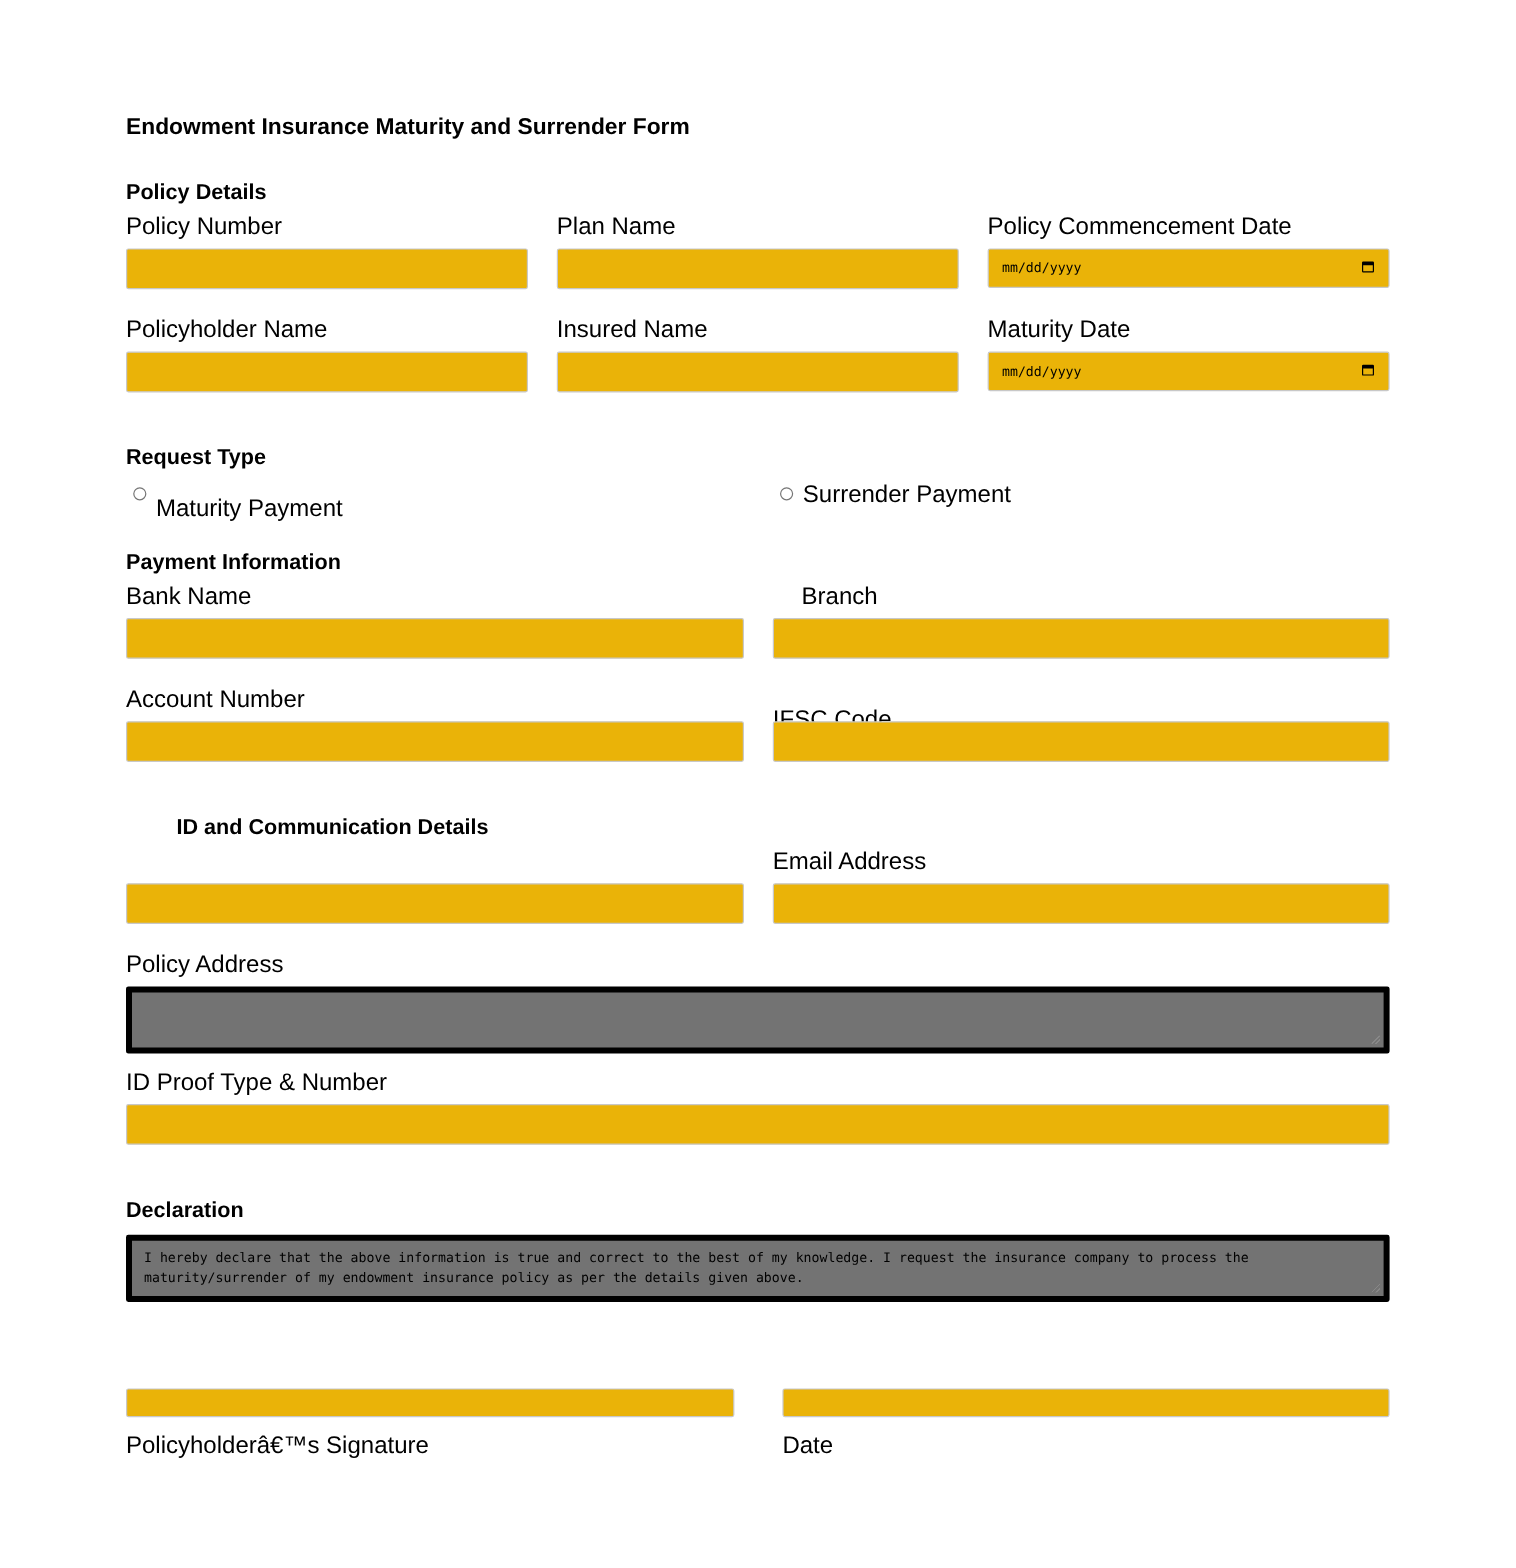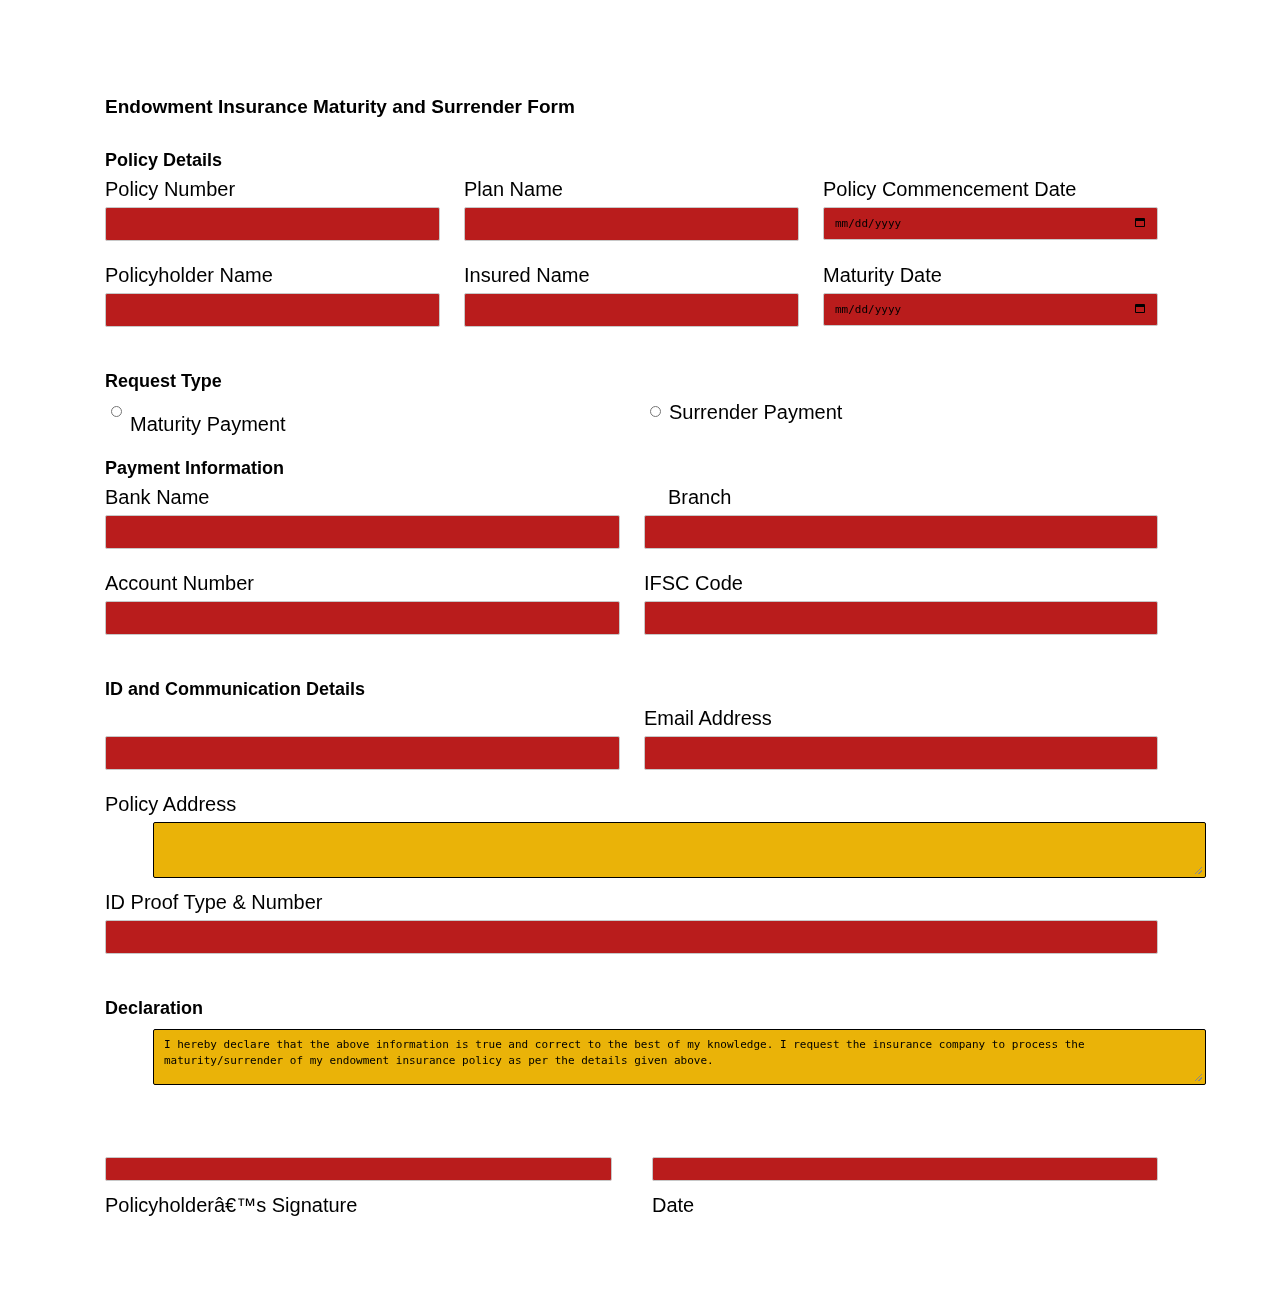--- a/index.html
+++ b/index.html
@@ -1,24 +1,24 @@
 <!DOCTYPE html>
 <html><head>
   <meta charset="utf-8">
   <style>
     html, body { margin:0; padding:0; background:#ffffff; }
     body { width:1263px; height:1307px; position:relative; font-family:"Liberation Sans", sans-serif; color:#000; }
     h1 { position:absolute; left:105px; top:89px; margin:0; font-size:19px; font-weight:bold; line-height:36px; }
     .sec { position:absolute; left:105px; margin:0; font-size:18px; font-weight:bold; line-height:22px; }
     .lbl { position:absolute; font-size:20px; line-height:20px; }
-    .inp { position:absolute; box-sizing:border-box; height:34px; border:1px solid #c8c8c8; border-radius:2px; background:#b91c1c; }
+    .inp { position:absolute; box-sizing:border-box; height:34px; border:1px solid #c8c8c8; border-radius:2px; background:#eab308; }
     .date { font-family:"DejaVu Sans Mono", monospace; font-size:11px; color:#000; display:flex; align-items:center; padding-left:11px; }
     .cal { position:absolute; right:12px; top:10px; width:10px; height:9px; border:1.5px solid #000; border-top-width:3px; border-radius:1px; box-sizing:border-box; }
     .radio { position:absolute; width:11px; height:11px; border:1px solid #767676; border-radius:50%; box-sizing:border-box; background:#fff; }
-    .ta { position:absolute; box-sizing:border-box; border:1px solid #000000; border-radius:2px; background:#eab308;margin-left:48px; }
+    .ta { position:absolute; box-sizing:border-box; border:5px solid #000000; border-radius:2px; background:#737373; }
     .grip { position:absolute; right:3px; bottom:3px; width:7px; height:7px;
       background:linear-gradient(135deg, transparent 45%, #888 45%, #888 55%, transparent 55%, transparent 70%, #888 70%, #888 80%, transparent 80%); }
     .decl-text { position:absolute; left:10px; top:7px; right:40px; font-family:"DejaVu Sans Mono", monospace; font-size:11px; line-height:15.5px; white-space:normal; }
   </style>
 </head>
 <body>
 
 <h1>Endowment Insurance Maturity and Surrender Form</h1>
 
 <div class="sec" style="top:149px;">Policy Details</div>
@@ -57,24 +57,24 @@
 
 <div class="lbl" style="left:105px; top:487px;">Bank Name</div>
 <div class="inp" style="left:105px; top:515px; width:515px;"></div>
 
 <div class="lbl" style="left:620px; top:487px;margin-left:48px;">Branch</div>
 <div class="inp" style="left:644px; top:515px; width:514px;"></div>
 
 <div class="lbl" style="left:105px; top:573px;">Account Number</div>
 <div class="inp" style="left:105px; top:601px; width:515px;"></div>
 
-<div class="lbl" style="left:644px; top:573px;">IFSC Code</div>
+<div class="lbl" style="left:644px; top:590px;">IFSC Code</div>
 <div class="inp" style="left:644px; top:601px; width:514px;"></div>
 
-<div class="sec" style="top:678px;">ID and Communication Details</div>
+<div class="sec" style="top:678px;margin-left:42px;">ID and Communication Details</div>
 
 <div class="lbl" style="left:105px; top:708px;margin-top:32px;">Contact Number</div>
 <div class="inp" style="left:105px; top:736px; width:515px;"></div>
 
 <div class="lbl" style="left:644px; top:708px;">Email Address</div>
 <div class="inp" style="left:644px; top:736px; width:514px;"></div>
 
 <div class="lbl" style="left:105px; top:794px;">Policy Address</div>
 <div class="ta" style="left:105px; top:822px; width:1053px; height:56px;">
   <span class="grip"></span>

